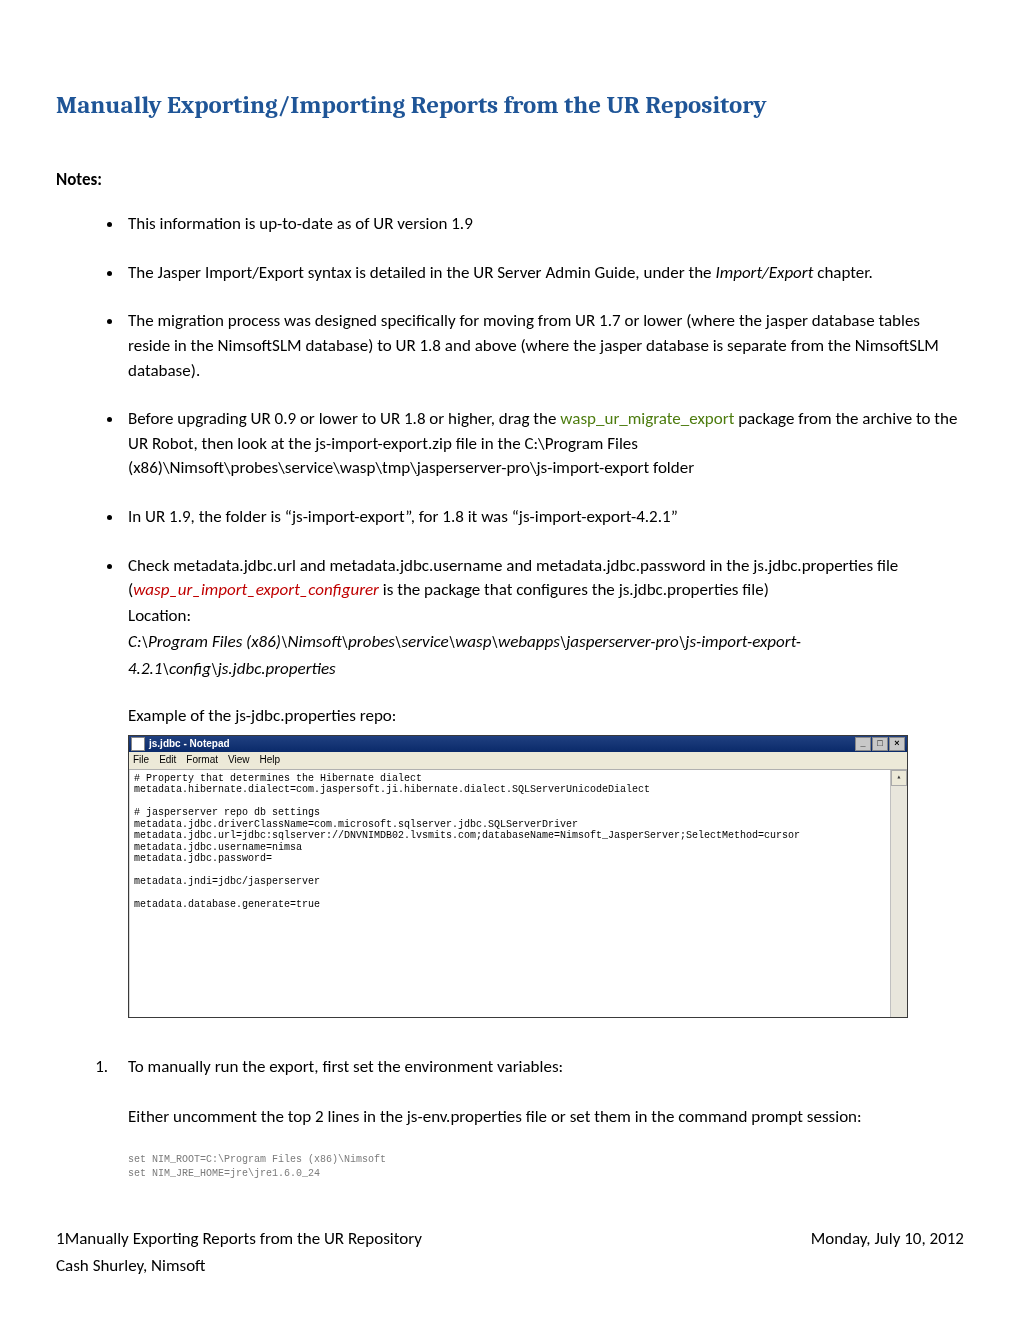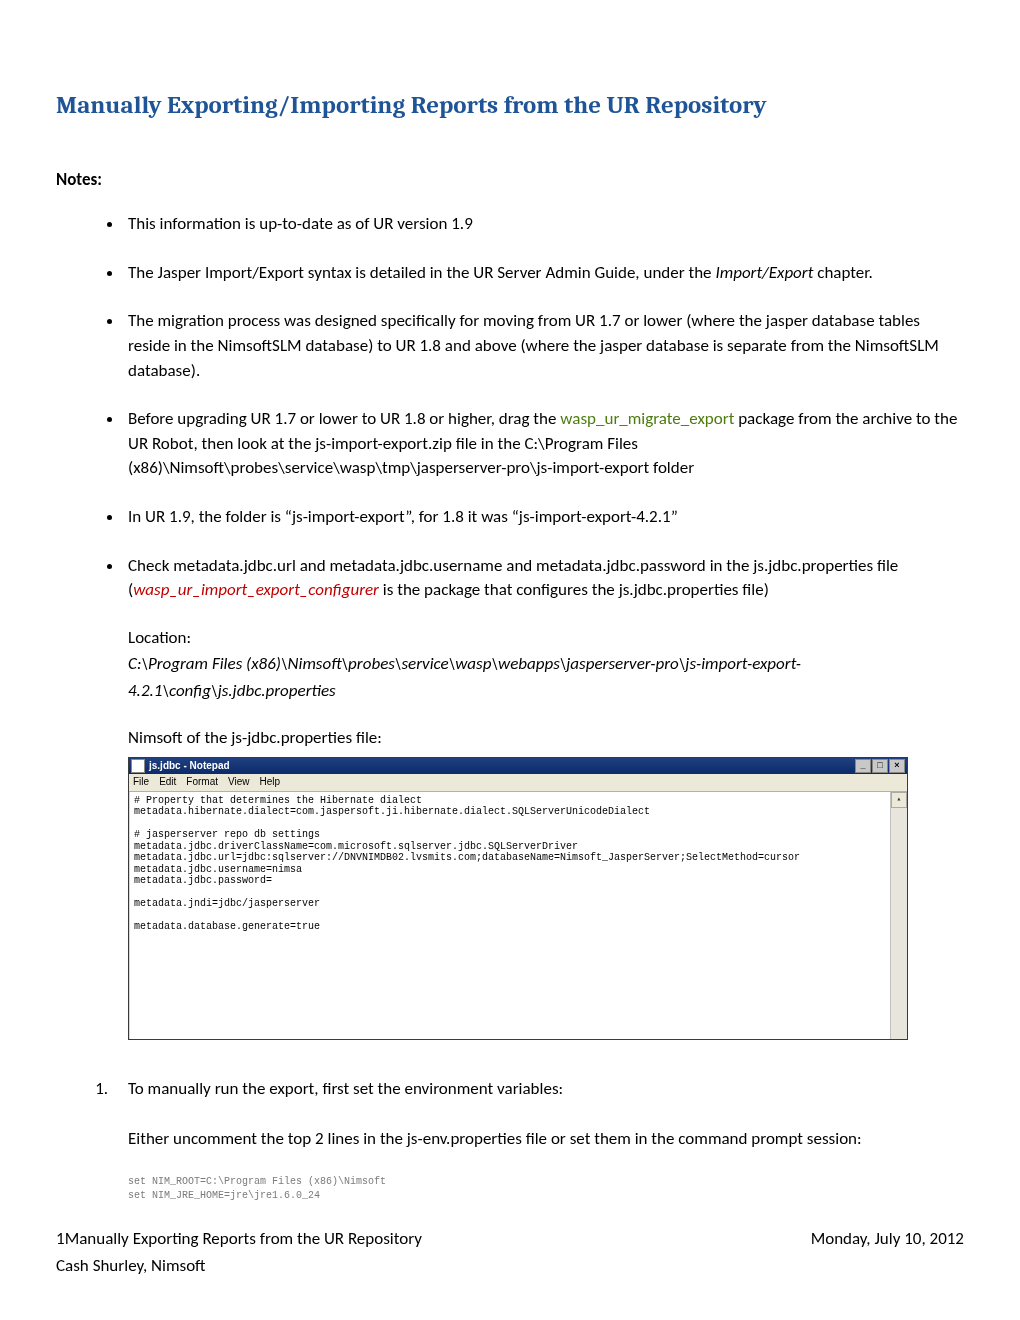--- a/index.html
+++ b/index.html
@@ -184,30 +184,30 @@
 
   <p class="notes-label">Notes:</p>
 
   <ul class="bullets">
     <li><span>This information is up-to-date as of UR version 1.9</span></li>
     <li>
       <span>The Jasper Import/Export syntax is detailed in the UR Server Admin Guide, under the </span><span class="italic">Import/Export</span><span> chapter.</span>
     </li>
     <li><span>The migration process was designed specifically for moving from UR 1.7 or lower (where the jasper database tables reside in the NimsoftSLM database) to UR 1.8 and above (where the jasper database is separate from the NimsoftSLM database).</span></li>
     <li>
-      <span>Before upgrading UR 1.7 or lower to UR 1.8 or higher, drag the </span><span class="linkish">wasp_ur_migrate_export</span><span> package from the archive to the UR Robot, then look at the js-import-export.zip file in the C:\Program Files (x86)\Nimsoft\probes\service\wasp\tmp\jasperserver-pro\js-import-export folder</span>
+      <span>Before upgrading UR 0.9 or lower to UR 1.8 or higher, drag the </span><span class="linkish">wasp_ur_migrate_export</span><span> package from the archive to the UR Robot, then look at the js-import-export.zip file in the C:\Program Files (x86)\Nimsoft\probes\service\wasp\tmp\jasperserver-pro\js-import-export folder</span>
     </li>
     <li><span>In UR 1.9, the folder is “js-import-export”, for 1.8 it was “js-import-export-4.2.1”</span></li>
     <li>
       <span>Check metadata.jdbc.url and metadata.jdbc.username and metadata.jdbc.password in the js.jdbc.properties file (</span><span class="red-italic">wasp_ur_import_export_configurer</span><span> is the package that configures the js.jdbc.properties file)</span>
-      <div class="sub-block" style="padding-left:0;margin-top:22px;margin-bottom:0;">
+      <div class="sub-block" style="padding-left:0;margin-bottom:0;">
         <span>Location:</span><br>
         <span class="italic">C:\Program Files (x86)\Nimsoft\probes\service\wasp\webapps\jasperserver-pro\js-import-export-4.2.1\config\js.jdbc.properties</span>
       </div>
-      <p style="margin:22px 0 6px 0; font-size:17px;">Nimsoft of the js-jdbc.properties file:</p>
+      <p style="margin:22px 0 6px 0; font-size:17px;">Example of the js-jdbc.properties repo:</p>
 
       
       <div class="notepad" style="margin-left:0;">
         <div class="np-titlebar">
           <div class="left">
             <span class="np-icon"></span>
             <span>js.jdbc - Notepad</span>
           </div>
           <div class="np-winbtns">
             <span class="np-winbtn">_</span>

